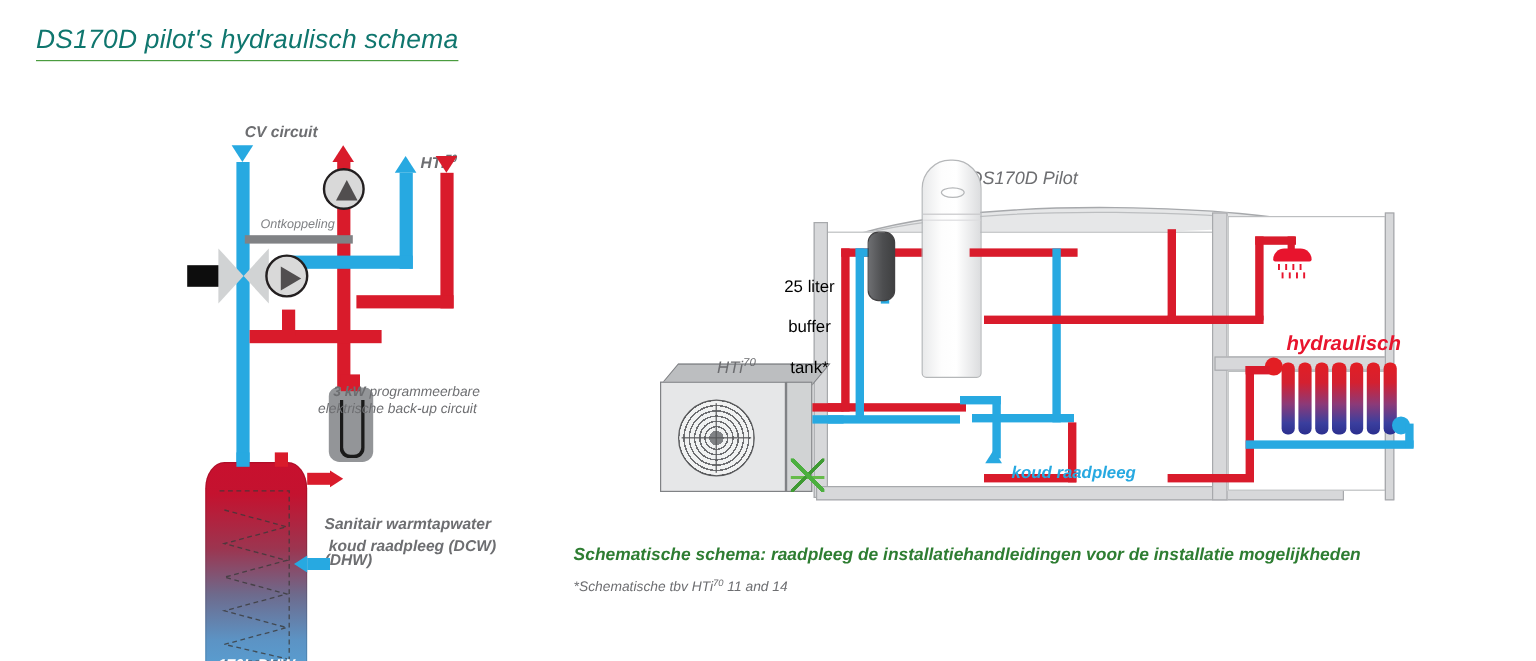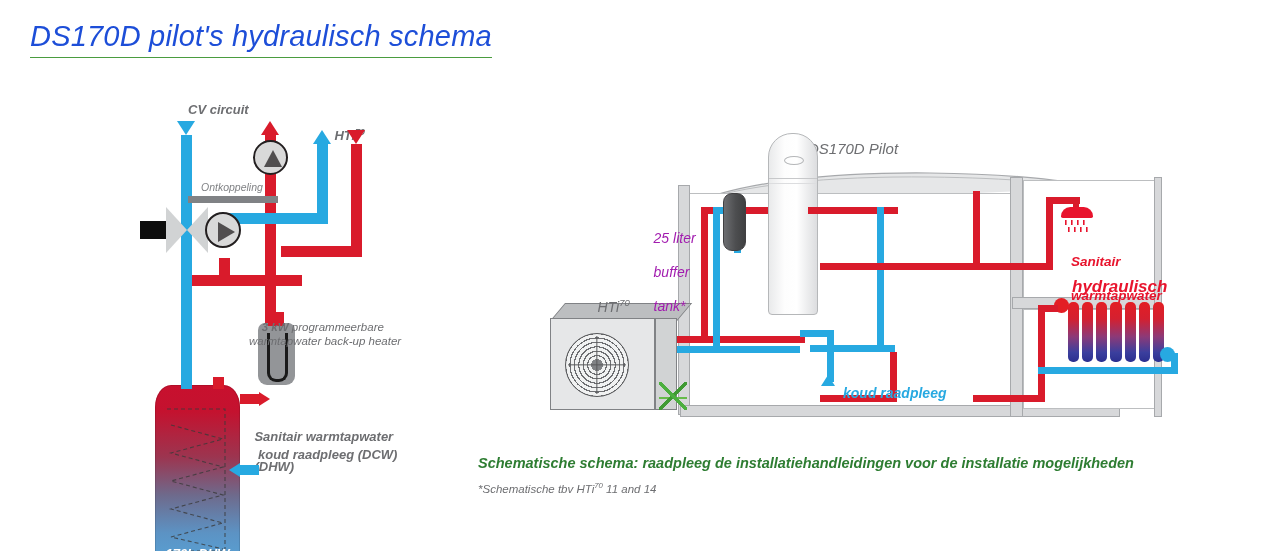--- a/index.html
+++ b/index.html
@@ -2,22 +2,22 @@
 <html><head>
 <meta charset="utf-8">
 <style>
   html,body{margin:0;padding:0;background:#ffffff;}
   body{width:1280px;height:551px;position:relative;overflow:hidden;
        font-family:"Liberation Sans","DejaVu Sans",sans-serif;}
 
   
   #page-title{
     position:absolute;left:30px;top:20px;
-    font-size:29px;font-style:italic;font-weight:400;
-    color:#1d4ed8;letter-spacing:.2px;
+    font-size:22px;font-style:italic;font-weight:400;
+    color:#0f766e;letter-spacing:.2px;
     padding-bottom:4px;border-bottom:1.6px solid #4a9c3f;
     display:inline-block;
   }
 
   
   .lbl{position:absolute;white-space:pre;line-height:1.16;}
   .gray-lbl{color:#6d6e71;font-style:italic;font-weight:bold;}
   .red-lbl{color:#e8142d;font-style:italic;font-weight:bold;}
   .blue-lbl{color:#27a9e1;font-style:italic;font-weight:bold;}
   .pipe{position:absolute;}
@@ -28,21 +28,21 @@
   
   .tri{position:absolute;width:0;height:0;}
   .tri-dn-b{border-left:9px solid transparent;border-right:9px solid transparent;border-top:14px solid #27a9e1;}
   .tri-up-b{border-left:9px solid transparent;border-right:9px solid transparent;border-bottom:14px solid #27a9e1;}
   .tri-dn-r{border-left:9px solid transparent;border-right:9px solid transparent;border-top:14px solid #d91b2b;}
   .tri-up-r{border-left:9px solid transparent;border-right:9px solid transparent;border-bottom:14px solid #d91b2b;}
   .tri-rt-r{border-top:7px solid transparent;border-bottom:7px solid transparent;border-left:11px solid #d91b2b;}
   .tri-lt-b{border-top:7px solid transparent;border-bottom:7px solid transparent;border-right:11px solid #27a9e1;}
 
   
-  #left-diagram{position:absolute;left:0;top:80px;width:460px;height:450px;}
+  #left-diagram{position:absolute;left:16px;top:80px;width:460px;height:450px;}
 
   #dhw-tank{
     position:absolute;left:155px;top:305px;width:85px;height:190px;
     border-radius:16px/22px;
     background:linear-gradient(to bottom,#c8102e 0%,#c4122f 14%,#9c3550 38%,#6e6a8c 58%,#5c93c4 78%,#56a7dc 100%);
     box-shadow:inset 0 0 0 1px rgba(0,0,0,.12);
   }
   #dhw-tank .coil{position:absolute;left:8px;top:14px;right:8px;bottom:18px;}
   #dhw-label{position:absolute;left:0;right:0;bottom:14px;text-align:center;
     color:#fff;font-weight:bold;font-style:italic;font-size:13px;}
@@ -184,21 +184,21 @@
     <span>Sanitair warmtapwater</span><br>
     <span>(DHW)</span>
   </div>
 
   <div class="pipe blue" style="left:240px;top:385px;width:19px;height:10px;"></div>
   <div class="tri tri-lt-b" style="left:229px;top:383px;"></div>
   <div class="lbl gray-lbl" style="left:258px;top:367px;font-size:13px;">koud raadpleeg (DCW)</div>
 
   <div class="lbl" style="left:249px;top:228px;font-size:11.5px;font-style:italic;color:#6d6e71;">
     <b>3 kW</b><span> programmeerbare
-warmtapwater back-up heater</span>
+elektrische back-up circuit</span>
   </div>
 </div>
 
 <div id="right-diagram">
 
   <div class="lbl gray-lbl" style="left:288px;top:55px;font-size:15px;font-weight:normal;color:#6d6e71;">DS170D Pilot</div>
 
   <svg style="position:absolute;left:160px;top:85px;width:420px;height:40px;">
     <path d="M8,35 C60,12 150,2 250,3 C330,4 390,10 415,18" fill="#e6e7e8" stroke="#a7a9ac" stroke-width="1.2"></path>
     <path d="M8,35 C60,14 150,6 250,7 C330,8 390,13 415,22" fill="none" stroke="#bcbec0" stroke-width="1"></path>
@@ -238,21 +238,21 @@
 
   <div class="pipe red" style="left:181px;top:122px;width:7px;height:136px;"></div>
   <div class="pipe red" style="left:181px;top:122px;width:96px;height:7px;"></div>
   <div class="pipe red" style="left:270px;top:122px;width:7px;height:18px;"></div>
 
   <div class="pipe blue" style="left:214px;top:134px;width:7px;height:34px;"></div>
   <div class="pipe blue" style="left:193px;top:122px;width:7px;height:140px;"></div>
   <div class="pipe blue" style="left:193px;top:122px;width:28px;height:7px;"></div>
 
   <div id="buffer-tank"></div>
-  <div class="lbl" style="left:118px;top:128px;font-size:14px;font-style:italic;color:#a21caf;line-height:1.22;">
+  <div class="lbl" style="left:118px;top:128px;font-size:14px;color:#000000;text-align:center;line-height:1.22;">
     <span>25 liter</span><br>
     <span>buffer</span><br>
     <span>tank*</span>
   </div>
 
   <div id="dhw-cyl">
     <div class="oval"></div>
     <div class="band"></div>
     <div class="band2"></div>
   </div>
@@ -280,24 +280,20 @@
       <rect x="2" y="0" width="1.6" height="5"></rect>
         <rect x="8" y="0" width="1.6" height="5"></rect>
       <rect x="14" y="0" width="1.6" height="5"></rect>
         <rect x="20" y="0" width="1.6" height="5"></rect>
       <rect x="5" y="7" width="1.6" height="5"></rect>
         <rect x="11" y="7" width="1.6" height="5"></rect>
       <rect x="17" y="7" width="1.6" height="5"></rect>
         <rect x="23" y="7" width="1.6" height="5"></rect>
     </g>
   </svg>
-  <div class="lbl red-lbl" style="left:536px;top:152px;font-size:13.5px;line-height:1.25;">
-    <span>Sanitair</span><br>
-    <span>warmtapwater</span>
-  </div>
 
   <div class="lbl red-lbl" style="left:552px;top:192px;font-size:17px;">hydraulisch</div>
   <div id="radiator">
     <span></span>
     <span></span>
     <span></span>
     <span></span>
     <span></span>
     <span></span>
     <span></span>

